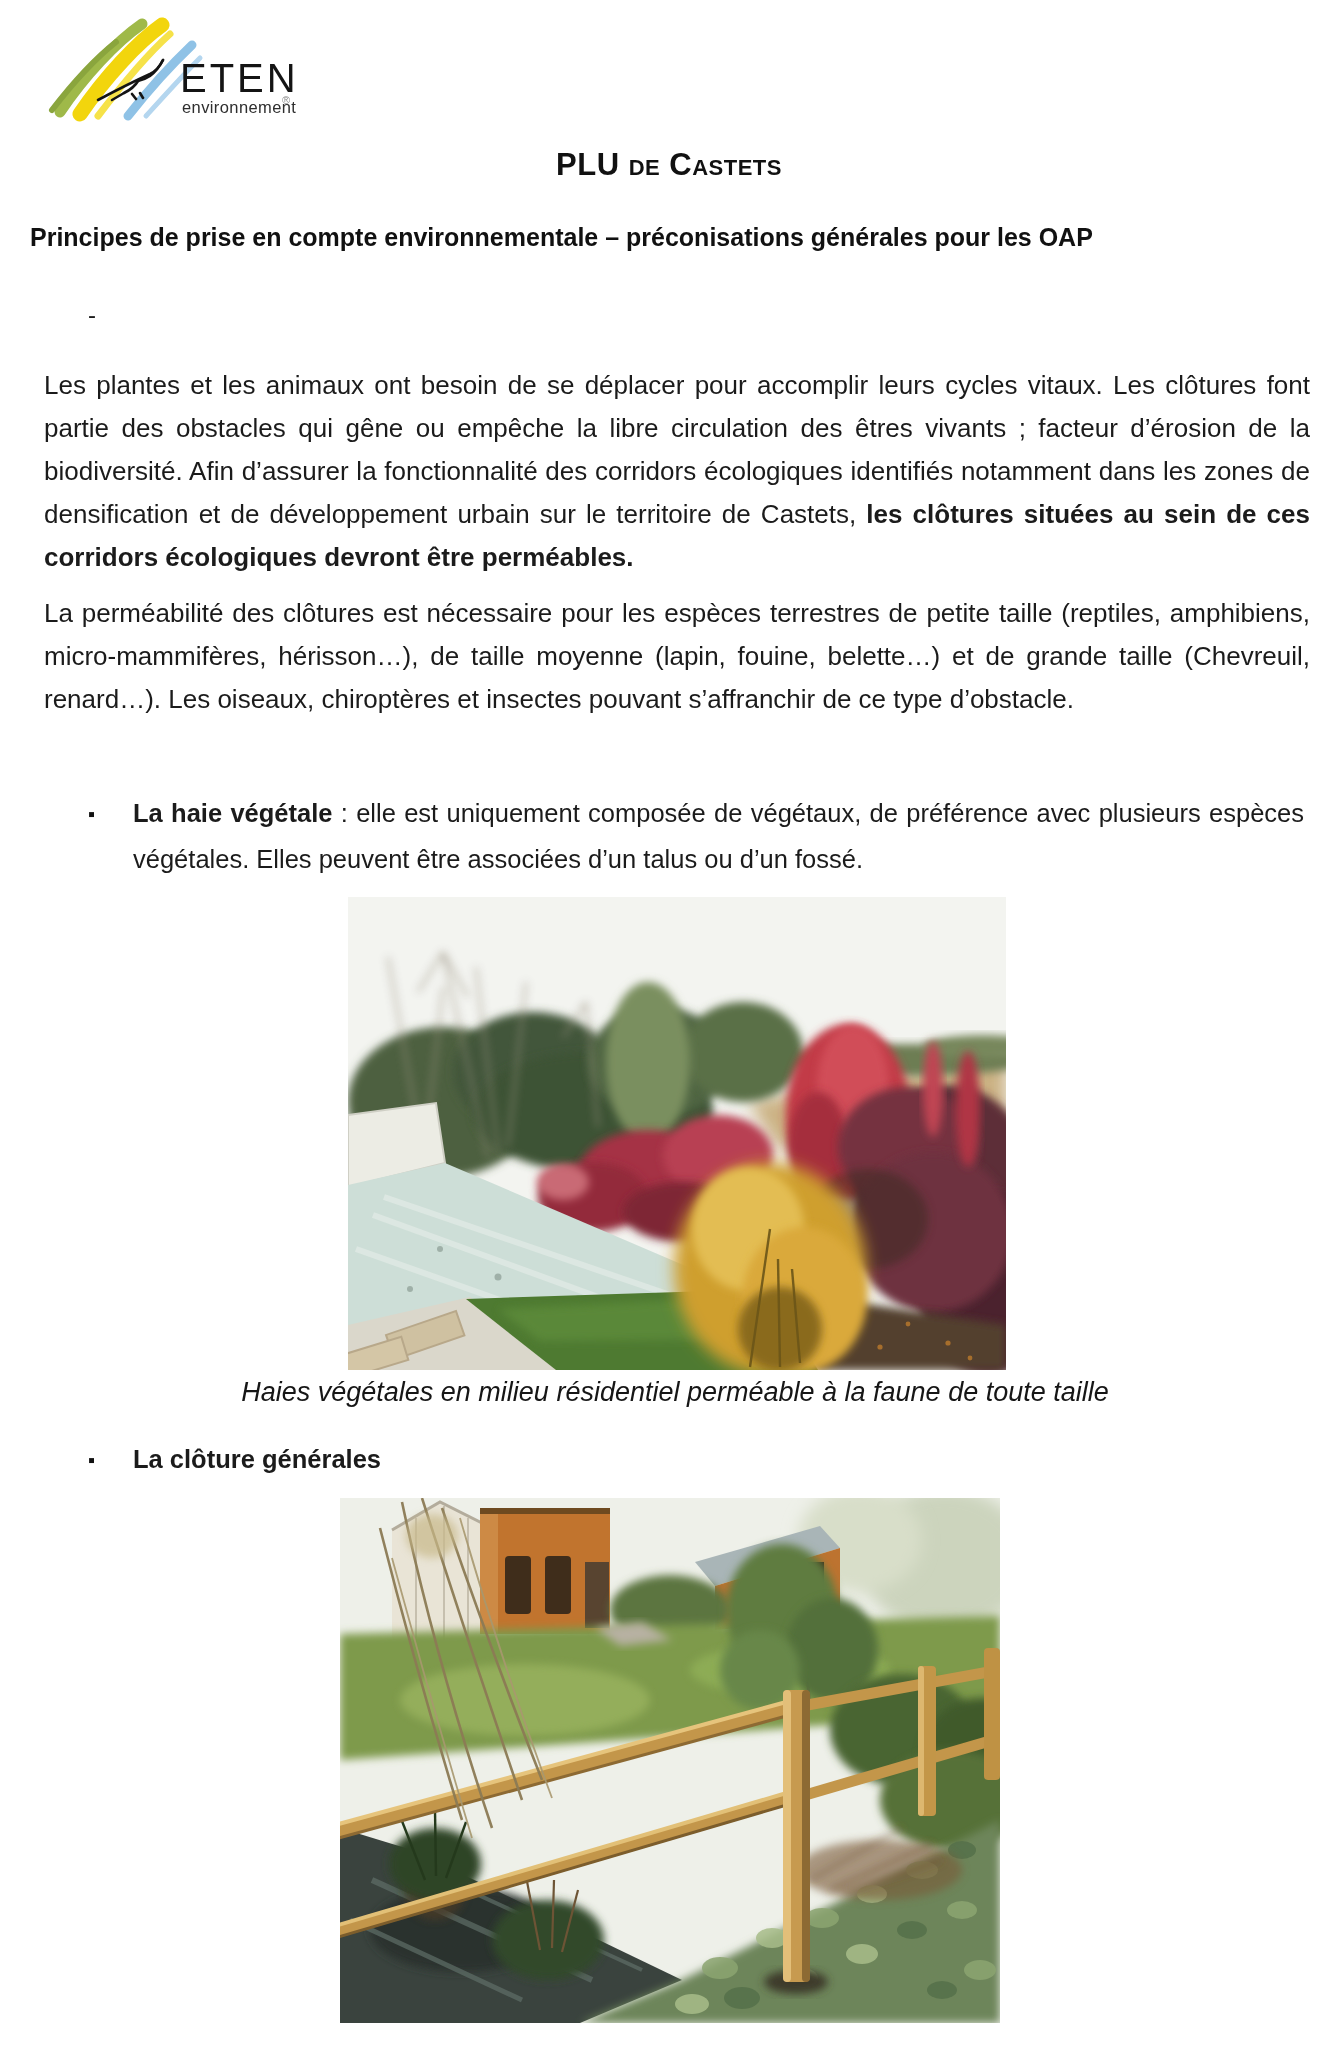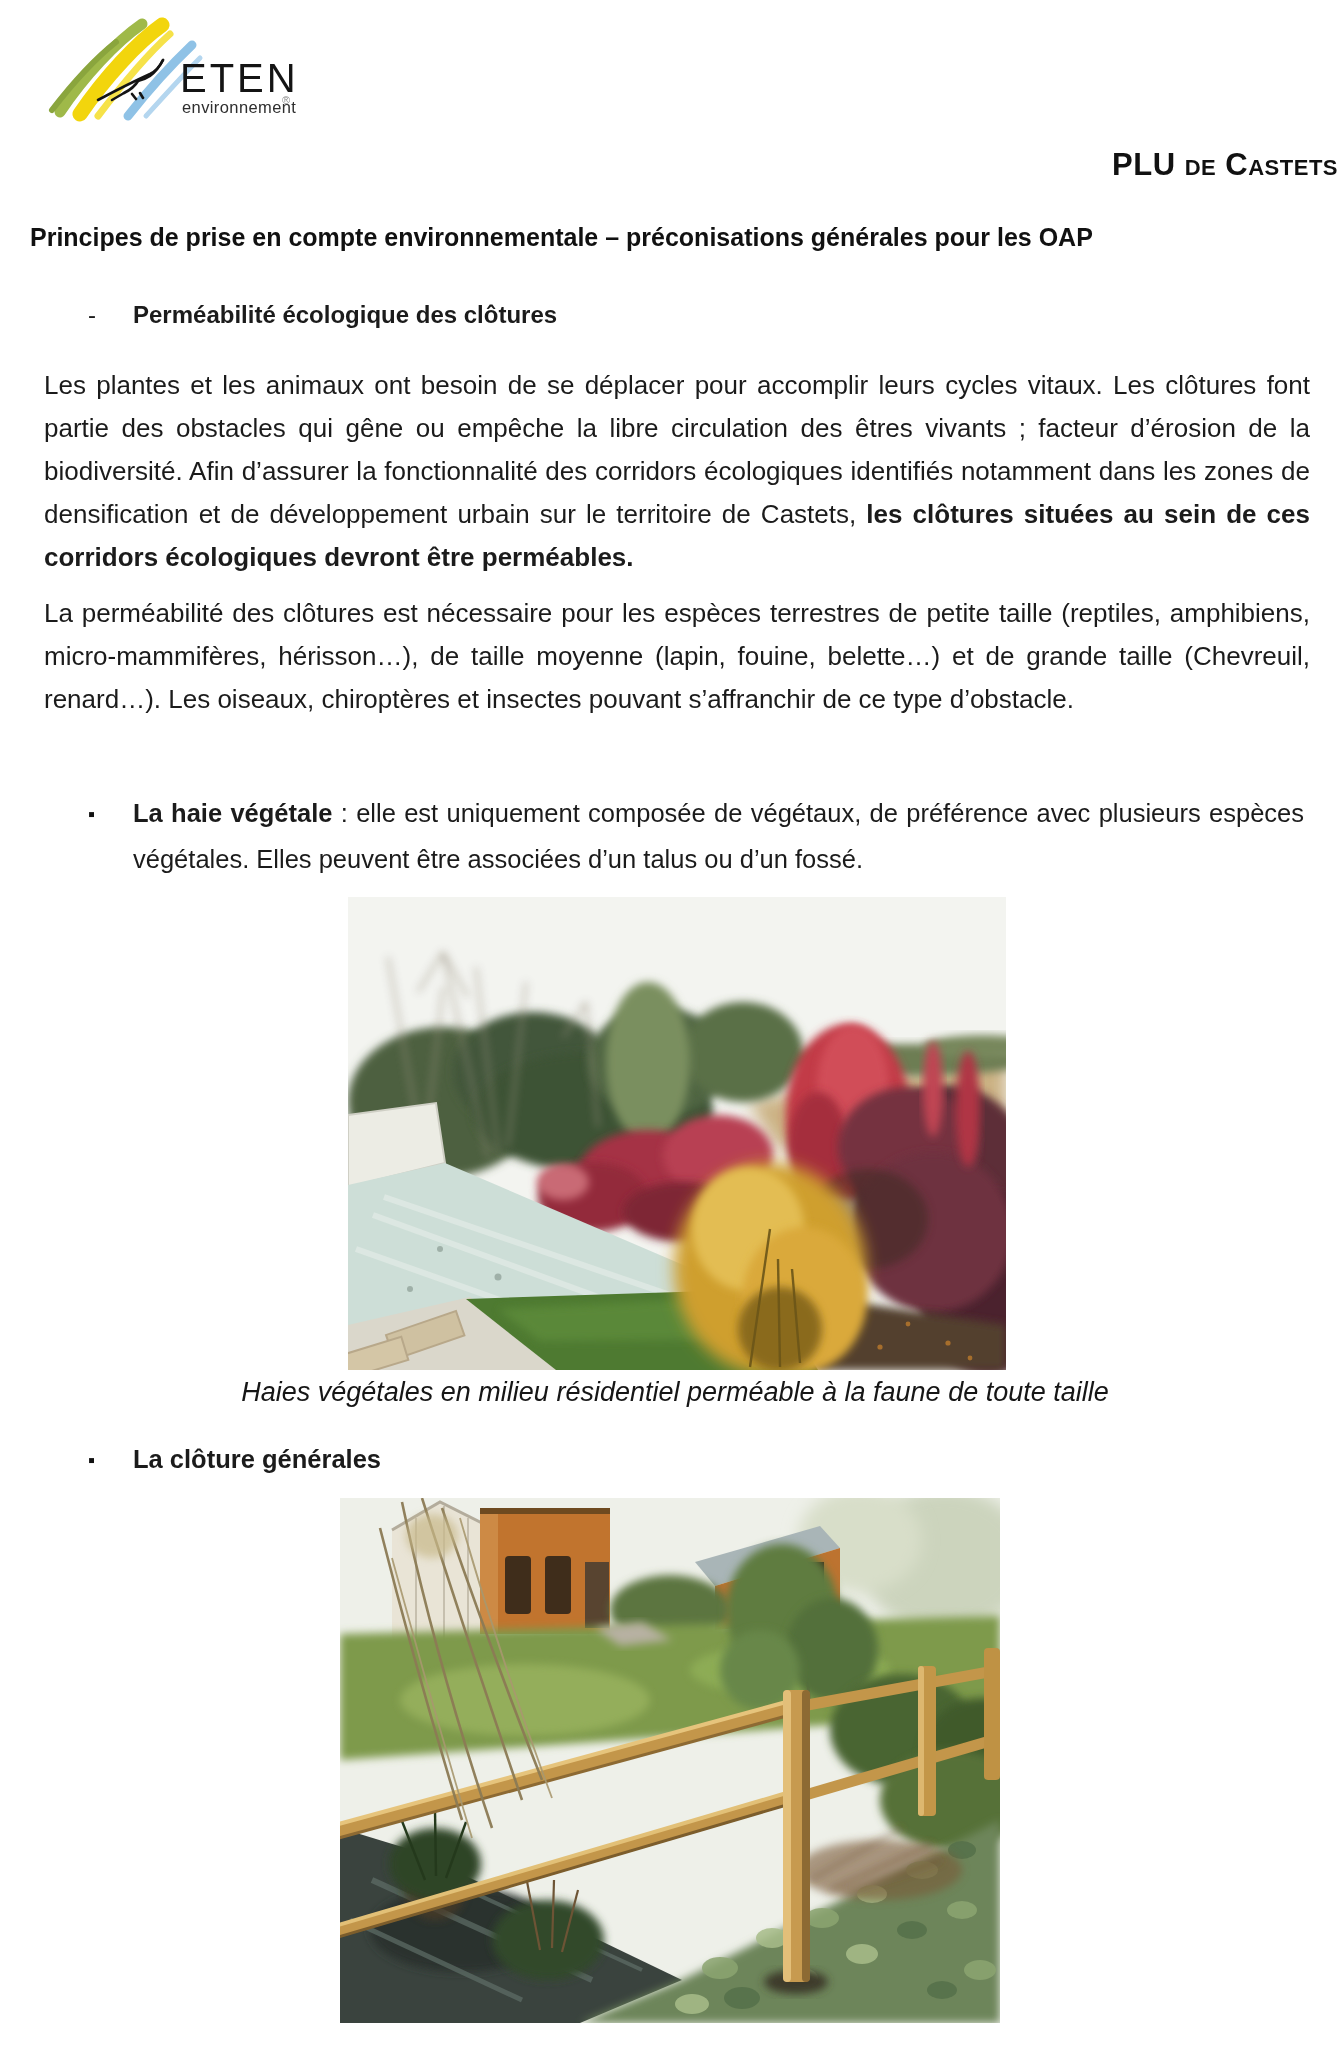--- a/index.html
+++ b/index.html
@@ -2,21 +2,21 @@
 <html><head>
 <meta charset="utf-8">
 <style>
   html,body{margin:0;padding:0;background:#ffffff;}
   .page{
     position:relative;width:1338px;height:2063px;background:#ffffff;
     font-family:"Liberation Sans",sans-serif;color:#1b1b1b;overflow:hidden;
   }
   .logo{position:absolute;left:46px;top:14px;width:252px;height:108px;}
   .title{
-    position:absolute;top:147px;left:0;right:0;text-align:right;
+    position:absolute;top:147px;left:0;right:0;text-align:center;
     font-size:31px;font-weight:700;font-variant:small-caps;letter-spacing:.5px;color:#111;
   }
   .heading{
     position:absolute;top:223px;left:30px;right:30px;
     font-size:25px;font-weight:700;color:#111;
   }
   .dash-item{
     position:absolute;top:301px;left:88px;right:36px;
     font-size:24px;display:flex;align-items:flex-start;
   }
@@ -82,21 +82,20 @@
       <text x="236" y="90" font-family="Liberation Sans, sans-serif" font-size="11" fill="#8a8a8a">®</text>
     </svg>
   </div>
 
   <div class="title">PLU de Castets</div>
 
   <div class="heading">Principes de prise en compte environnementale – préconisations générales pour les OAP</div>
 
   <div class="dash-item">
     <span class="marker">-</span>
-    <span class="label">Perméabilité écologique des clôtures</span>
   </div>
 
   <div class="para para-1"><span>Les plantes et les animaux ont besoin de se déplacer pour accomplir leurs cycles vitaux. Les clôtures font partie des obstacles qui gêne ou empêche la libre circulation des êtres vivants ; facteur d’érosion de la biodiversité. Afin d’assurer la fonctionnalité des corridors écologiques identifiés notamment dans les zones de densification et de développement urbain sur le territoire de Castets, </span><b>les clôtures situées au sein de ces corridors écologiques devront être perméables.</b></div>
 
   <div class="para para-2"><span>La perméabilité des clôtures est nécessaire pour les espèces terrestres de petite taille (reptiles, amphibiens, micro-mammifères, hérisson…), de taille moyenne (lapin, fouine, belette…) et de grande taille (Chevreuil, renard…). Les oiseaux, chiroptères et insectes pouvant s’affranchir de ce type d’obstacle.</span></div>
 
   <div class="bullet bullet-1">
     <span class="sq">▪</span>
     <div class="btext"><b>La haie végétale</b><span> : elle est uniquement composée de végétaux, de préférence avec plusieurs espèces végétales. Elles peuvent être associées d’un talus ou d’un fossé.</span></div>
   </div>

